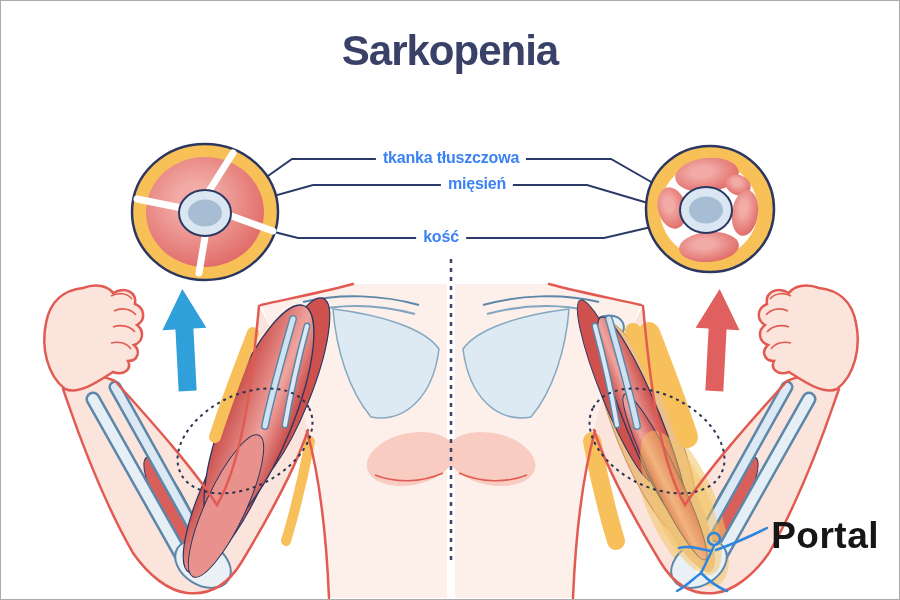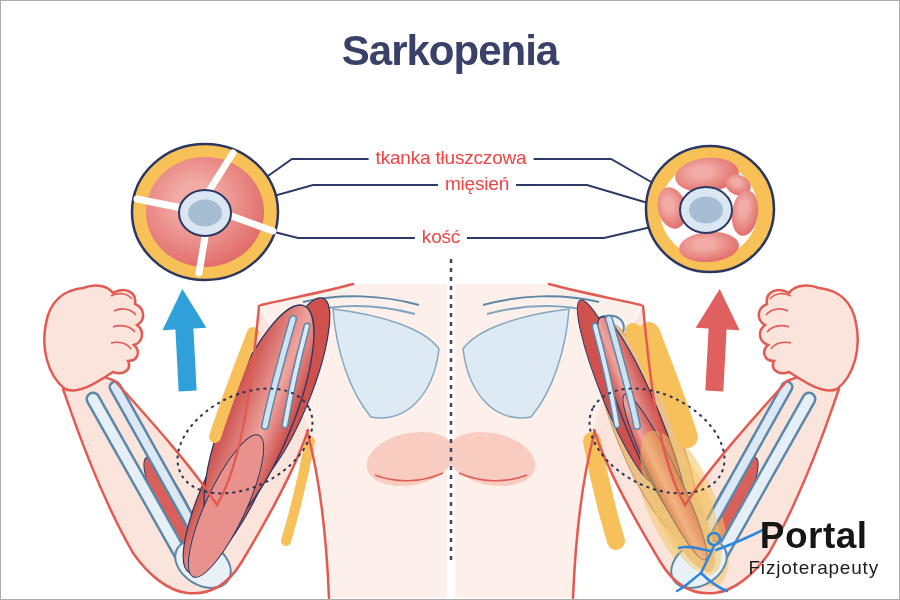--- a/index.html
+++ b/index.html
@@ -8,25 +8,25 @@
     background:#ffffff; border:1px solid #ABABAB; overflow:hidden;
     font-family:"Liberation Sans", sans-serif;
   }
   .title {
     position:absolute; top:26px; left:0; right:0; text-align:center;
     font-size:42px; font-weight:bold; color:#3A4168; letter-spacing:-1px;
   }
   .illustration { position:absolute; left:0; top:0; }
   .xsec-label {
     position:absolute; transform:translate(-50%,-50%); white-space:nowrap;
-    font-size:19px; font-weight:400; color:#ef4444; background:#ffffff;
+    font-size:16px; font-weight:700; color:#3b82f6; background:#ffffff;
     padding:0 7px; letter-spacing:-0.2px;
   }
   .logo {
-    position:absolute; right:20px; top:516px; text-align:center; line-height:1.02;
+    position:absolute; right:20px; top:516px; text-align:left; line-height:1.02;
   }
   .logo-brand  { font-size:37px; font-weight:bold; color:#161616; letter-spacing:0.5px; }
   .logo-sub    { font-size:19px; font-weight:400; color:#1D1D1D; letter-spacing:0.8px; margin-top:3px; }
 </style>
 </head>
 <body>
 
 <div class="canvas">
 
   <svg class="illustration" width="900" height="600" viewBox="0 0 900 600">
@@ -196,16 +196,15 @@
   </svg>
 
   <div class="title">Sarkopenia</div>
 
   <div class="xsec-label" style="left:450px; top:157px;">tkanka tłuszczowa</div>
   <div class="xsec-label" style="left:476px; top:183px;">mięsień</div>
   <div class="xsec-label" style="left:440px; top:236px;">kość</div>
 
   <div class="logo">
     <div class="logo-brand">Portal</div>
-    <div class="logo-sub">Fizjoterapeuty</div>
   </div>
 
 </div>
 
 </body></html>

